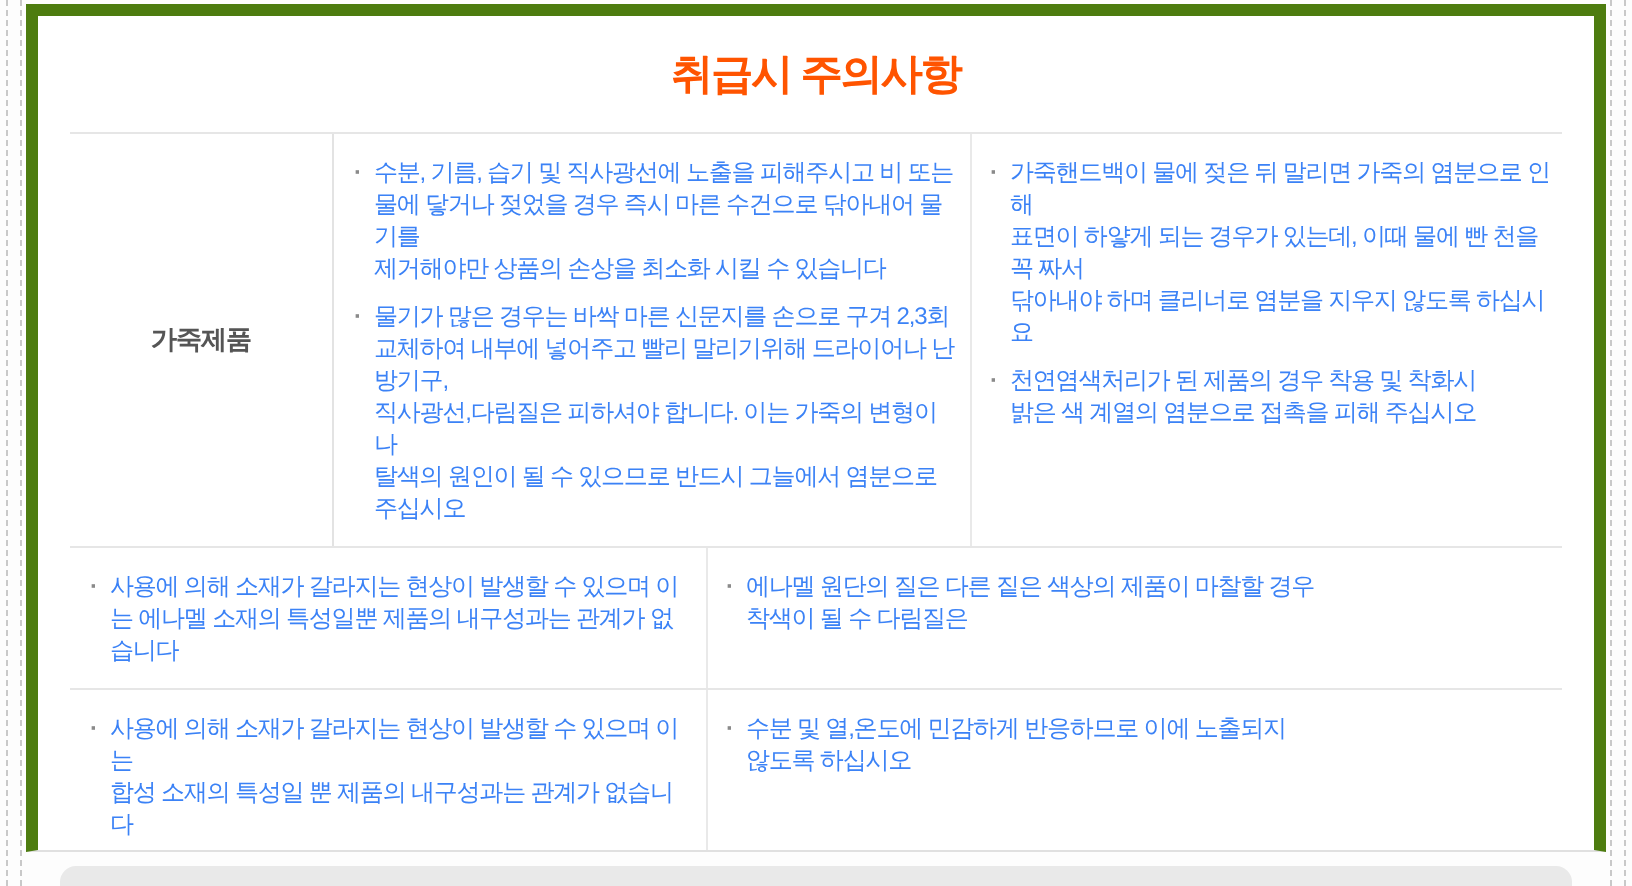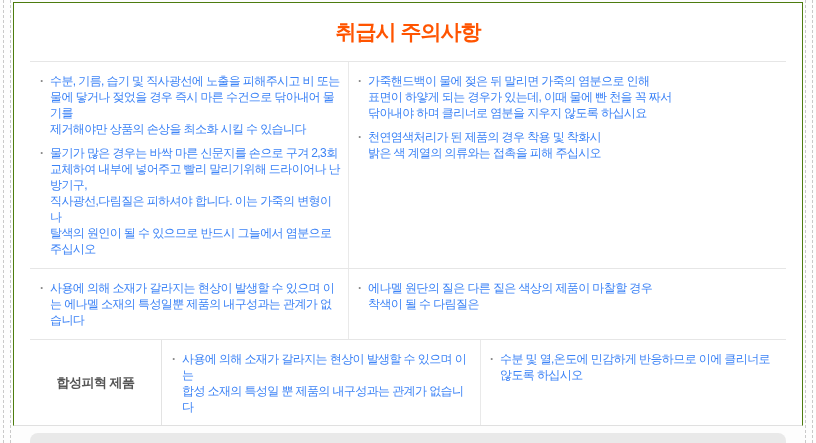--- a/index.html
+++ b/index.html
@@ -11,21 +11,21 @@
   
   .stitch{position:absolute;top:0;bottom:0;width:0;border-left:1px dashed #c9c9c9;}
   .stitch.l1{left:3px;}
   .stitch.l2{left:10px;}
   .stitch.r1{right:3px;}
   .stitch.r2{right:10px;}
   
   .frame{
     position:absolute;left:13px;right:13px;top:2px;bottom:17px;
     background:#ffffff;
-    border:1px solid #4d7c0f;
+    border:6px solid #4d7c0f;
     border-bottom:1px solid #e0e0e0;
     overflow:hidden;
   }
   .title{
     margin:0;height:58px;display:flex;align-items:center;justify-content:center;
     font-size:21px;font-weight:bold;letter-spacing:-1px;
   }
   .tbl{margin:0 16px;}
   .row{
     display:flex;border-top:1px solid #e6e6e6;
@@ -66,20 +66,21 @@
 <div class="stitch l2"></div>
 <div class="stitch r1"></div>
 <div class="stitch r2"></div>
 
 <div class="frame">
   <h1 class="title" style="color: rgb(255, 84, 0);">취급시 주의사항</h1>
 
   <div class="tbl">
 
     <div class="row r1">
+      <div class="label-cell">가죽제품</div>
       <div class="col mid">
         <div class="bullet">
           <span class="dot">·</span>
           <p class="btxt">수분, 기름, 습기 및 직사광선에 노출을 피해주시고 비 또는
 물에 닿거나 젖었을 경우 즉시 마른 수건으로 닦아내어 물기를
 제거해야만 상품의 손상을 최소화 시킬 수 있습니다</p>
         </div>
         <div class="bullet">
           <span class="dot">·</span>
           <p class="btxt">물기가 많은 경우는 바싹 마른 신문지를 손으로 구겨 2,3회
@@ -91,21 +92,21 @@
       <div class="col rgt">
         <div class="bullet">
           <span class="dot">·</span>
           <p class="btxt">가죽핸드백이 물에 젖은 뒤 말리면 가죽의 염분으로 인해
 표면이 하얗게 되는 경우가 있는데, 이때 물에 빤 천을 꼭 짜서
 닦아내야 하며 클리너로 염분을 지우지 않도록 하십시요</p>
         </div>
         <div class="bullet">
           <span class="dot">·</span>
           <p class="btxt">천연염색처리가 된 제품의 경우 착용 및 착화시
-밝은 색 계열의 의류와는 접촉을 피해 주십시오</p>
+밝은 색 계열의 염분으로 접촉을 피해 주십시오</p>
         </div>
       </div>
     </div>
 
     <div class="row r2">
       <div class="col mid">
         <div class="bullet">
           <span class="dot">·</span>
           <p class="btxt">사용에 의해 소재가 갈라지는 현상이 발생할 수 있으며 이
 는 에나멜 소재의 특성일뿐 제품의 내구성과는 관계가 없습니다</p>
@@ -114,32 +115,31 @@
       <div class="col rgt">
         <div class="bullet">
           <span class="dot">·</span>
           <p class="btxt">에나멜 원단의 질은 다른 짙은 색상의 제품이 마찰할 경우
 착색이 될 수 다림질은</p>
         </div>
       </div>
     </div>
 
     <div class="row r3">
-      <div class="label-cell">합성피혁 제품</div>
       <div class="col mid">
         <div class="bullet">
           <span class="dot">·</span>
           <p class="btxt">사용에 의해 소재가 갈라지는 현상이 발생할 수 있으며 이는
 합성 소재의 특성일 뿐 제품의 내구성과는 관계가 없습니다</p>
         </div>
       </div>
       <div class="col rgt">
         <div class="bullet">
           <span class="dot">·</span>
-          <p class="btxt">수분 및 열,온도에 민감하게 반응하므로 이에 클리너로
+          <p class="btxt">수분 및 열,온도에 민감하게 반응하므로 이에 노출되지
 않도록 하십시오</p>
         </div>
       </div>
     </div>
 
   </div>
 </div>
 
 <div class="next-band"></div>
 

